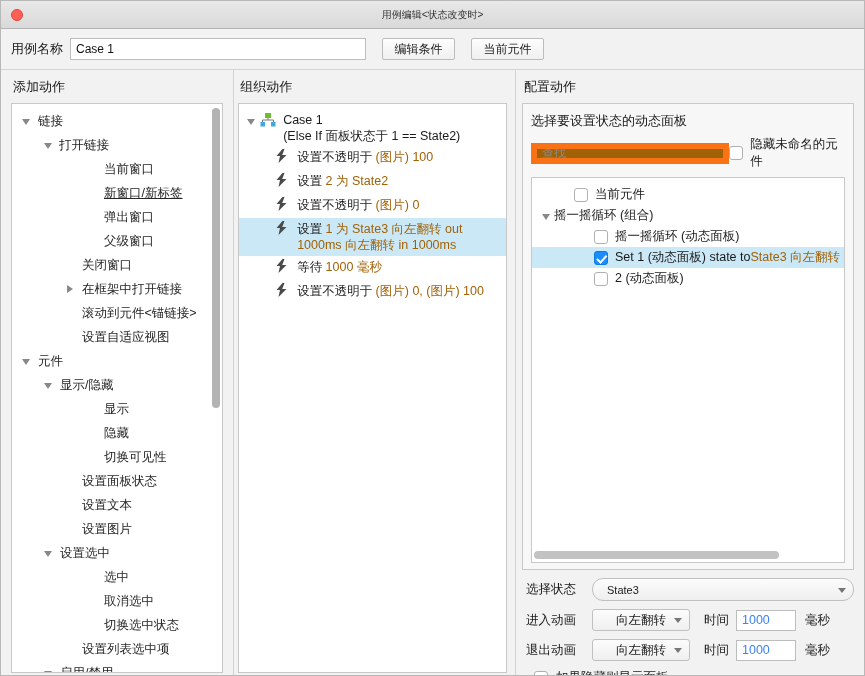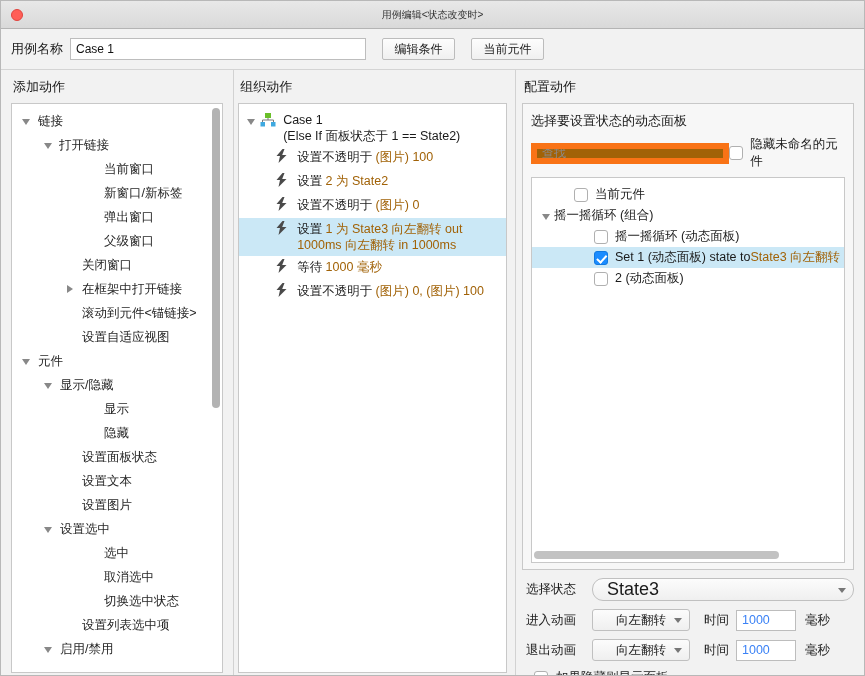--- a/index.html
+++ b/index.html
@@ -185,21 +185,21 @@
   
   .form { padding: 8px 0 0 4px; font-size: 12.5px; color: #1a1a1a; }
   .frow { display: flex; align-items: center; margin-bottom: 8px; }
   .flabel { width: 66px; flex: 0 0 66px; }
   .sel-wide {
     flex: 1; height: 23px;
     border: 1px solid #c0c0c0; border-radius: 11px;
     background: linear-gradient(to bottom, #fcfcfc, #efefef);
     display: flex; align-items: center;
     padding: 0 14px; position: relative;
-    font-size: 18px; box-sizing: border-box;
+    font-size: 11px; box-sizing: border-box;
   }
   .sel-small {
     width: 98px; flex: 0 0 98px; height: 22px;
     border: 1px solid #c0c0c0; border-radius: 3px;
     background: linear-gradient(to bottom, #fcfcfc, #efefef);
     display: flex; align-items: center; justify-content: center;
     position: relative; font-size: 12.5px; box-sizing: border-box;
   }
   .caret {
     position: absolute; right: 7px; top: 50%;
@@ -249,21 +249,21 @@
               <span style="margin-left: 4px;">链接</span>
             </div>
             <div class="tree-row" style="padding-left: 28px;">
               <span class="tw"><i class="tri-down"></i></span>
               <span style="margin-left: 3px;">打开链接</span>
             </div>
             <div class="tree-row" style="padding-left: 72px;">
               <span class="tw"></span>
               <span style="margin-left: 4px;">当前窗口</span>
             </div>
-            <div class="tree-row" style="padding-left: 72px;">
+            <div class="tree-row" style="padding-left: 72px; text-decoration: underline;">
               <span class="tw"></span>
               <span style="margin-left: 4px;">新窗口/新标签</span>
             </div>
             <div class="tree-row" style="padding-left: 72px;">
               <span class="tw"></span>
               <span style="margin-left: 4px;">弹出窗口</span>
             </div>
             <div class="tree-row" style="padding-left: 72px;">
               <span class="tw"></span>
               <span style="margin-left: 4px;">父级窗口</span>
@@ -292,20 +292,24 @@
               <span class="tw"><i class="tri-down"></i></span>
               <span style="margin-left: 4px;">显示/隐藏</span>
             </div>
             <div class="tree-row" style="padding-left: 72px;">
               <span class="tw"></span>
               <span style="margin-left: 4px;">显示</span>
             </div>
             <div class="tree-row" style="padding-left: 72px;">
               <span class="tw"></span>
               <span style="margin-left: 4px;">隐藏</span>
+            </div>
+            <div class="tree-row" style="padding-left: 72px;">
+              <span class="tw"></span>
+              <span style="margin-left: 4px;">切换可见性</span>
             </div>
             <div class="tree-row" style="padding-left: 50px;">
               <span class="tw"></span>
               <span style="margin-left: 4px;">设置面板状态</span>
             </div>
             <div class="tree-row" style="padding-left: 50px;">
               <span class="tw"></span>
               <span style="margin-left: 4px;">设置文本</span>
             </div>
             <div class="tree-row" style="padding-left: 50px;">

